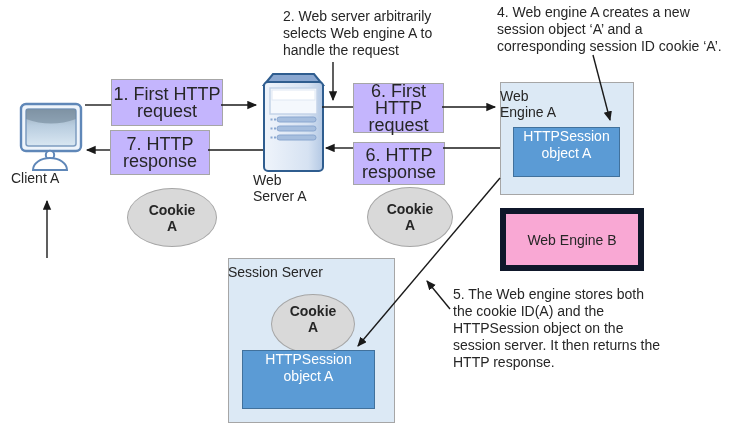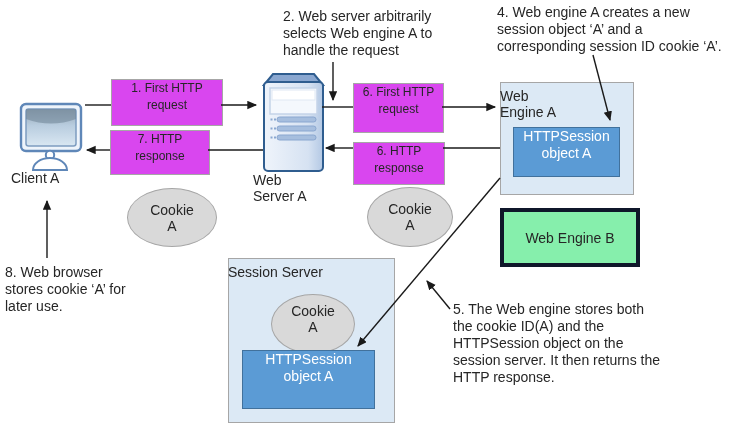--- a/index.html
+++ b/index.html
@@ -4,41 +4,41 @@
 <style>
   html,body{margin:0;padding:0;background:#fff;}
   #canvas{
     position:relative;width:744px;height:424px;background:#ffffff;
     font-family:"Liberation Sans", sans-serif;color:#262626;overflow:hidden;
   }
   .abs{position:absolute;}
   .prelines{white-space:pre-line;}
   .note{font-size:14px;line-height:17px;z-index:5;}
   .msgbox{
-    background:#d946ef;border:1px solid #a6a6a6;z-index:3;
-    display:flex;align-items:flex-start;justify-content:center;text-align:center;
-    font-size:12px;line-height:17px;
+    background:#c4b5fd;border:1px solid #a6a6a6;z-index:3;
+    display:flex;align-items:center;justify-content:center;text-align:center;
+    font-size:18px;line-height:17px;
   }
   .container-lb{
     background:#dce9f5;border:1px solid #a6a6a6;z-index:1;
   }
   .bluebox{
     background:#5b9bd5;border:1px solid #41719c;color:#ffffff;z-index:4;
     display:flex;justify-content:center;text-align:center;
     font-size:14px;line-height:17px;
   }
   .engineb{
-    background:#86efac;border:4px solid #0f172a;z-index:2;
+    background:#f9a8d4;border:6px solid #0f172a;z-index:2;
     display:flex;align-items:center;justify-content:center;text-align:center;
     font-size:14px;
   }
   .cookie{
     background:#d9d9d9;border:1px solid #a6a6a6;border-radius:50%;z-index:2;
     display:flex;align-items:center;justify-content:center;text-align:center;
-    font-size:14px;line-height:16px;
+    font-size:14px;line-height:16px;font-weight:bold;
   }
   .nodelabel{
     font-size:14px;line-height:16px;text-align:left;z-index:5;
   }
   #arrow-layer{position:absolute;left:0;top:0;z-index:6;pointer-events:none;}
   .icon-layer{z-index:1;}
 </style>
 </head>
 <body>
 
@@ -137,28 +137,25 @@
   <div class="abs nodelabel prelines" style="left:500px;top:88px;width:132px">Web
 Engine A</div>
   <div class="abs nodelabel" style="left:228px;top:264px;width:165px">Session Server</div>
 
   <div class="abs note prelines" style="left:283px;top:8px;width:205px">2. Web server arbitrarily
 selects Web engine A to
 handle the request</div>
   <div class="abs note prelines" style="left:497px;top:4px;width:250px">4. Web engine A creates a new
 session object ‘A’ and a
 corresponding  session ID cookie ‘A’.</div>
-  <div class="abs note prelines" style="left:453px;top:301px;width:265px">5. The Web engine stores both
+  <div class="abs note prelines" style="left:453px;top:286px;width:265px">5. The Web engine stores both
 the cookie ID(A) and the
 HTTPSession object on the
 session server. It then returns the
 HTTP response.</div>
-  <div class="abs note prelines" style="left:5px;top:264px;width:140px">8. Web browser
-stores cookie ‘A’  for
-later use.</div>
 
   <svg id="arrow-layer" width="744" height="424" viewBox="0 0 744 424">
     <defs>
       <marker id="ah" markerWidth="9" markerHeight="8" refX="6.2" refY="3" orient="auto">
         <path d="M0,0 L7,3 L0,6 z" fill="#1a1a1a"></path>
       </marker>
     </defs>
     <g stroke="#1a1a1a" stroke-width="1.4" fill="none">
       <path d="M85,105 L111,105"></path>
       <path d="M221,105 L256,105" marker-end="url(#ah)"></path>

